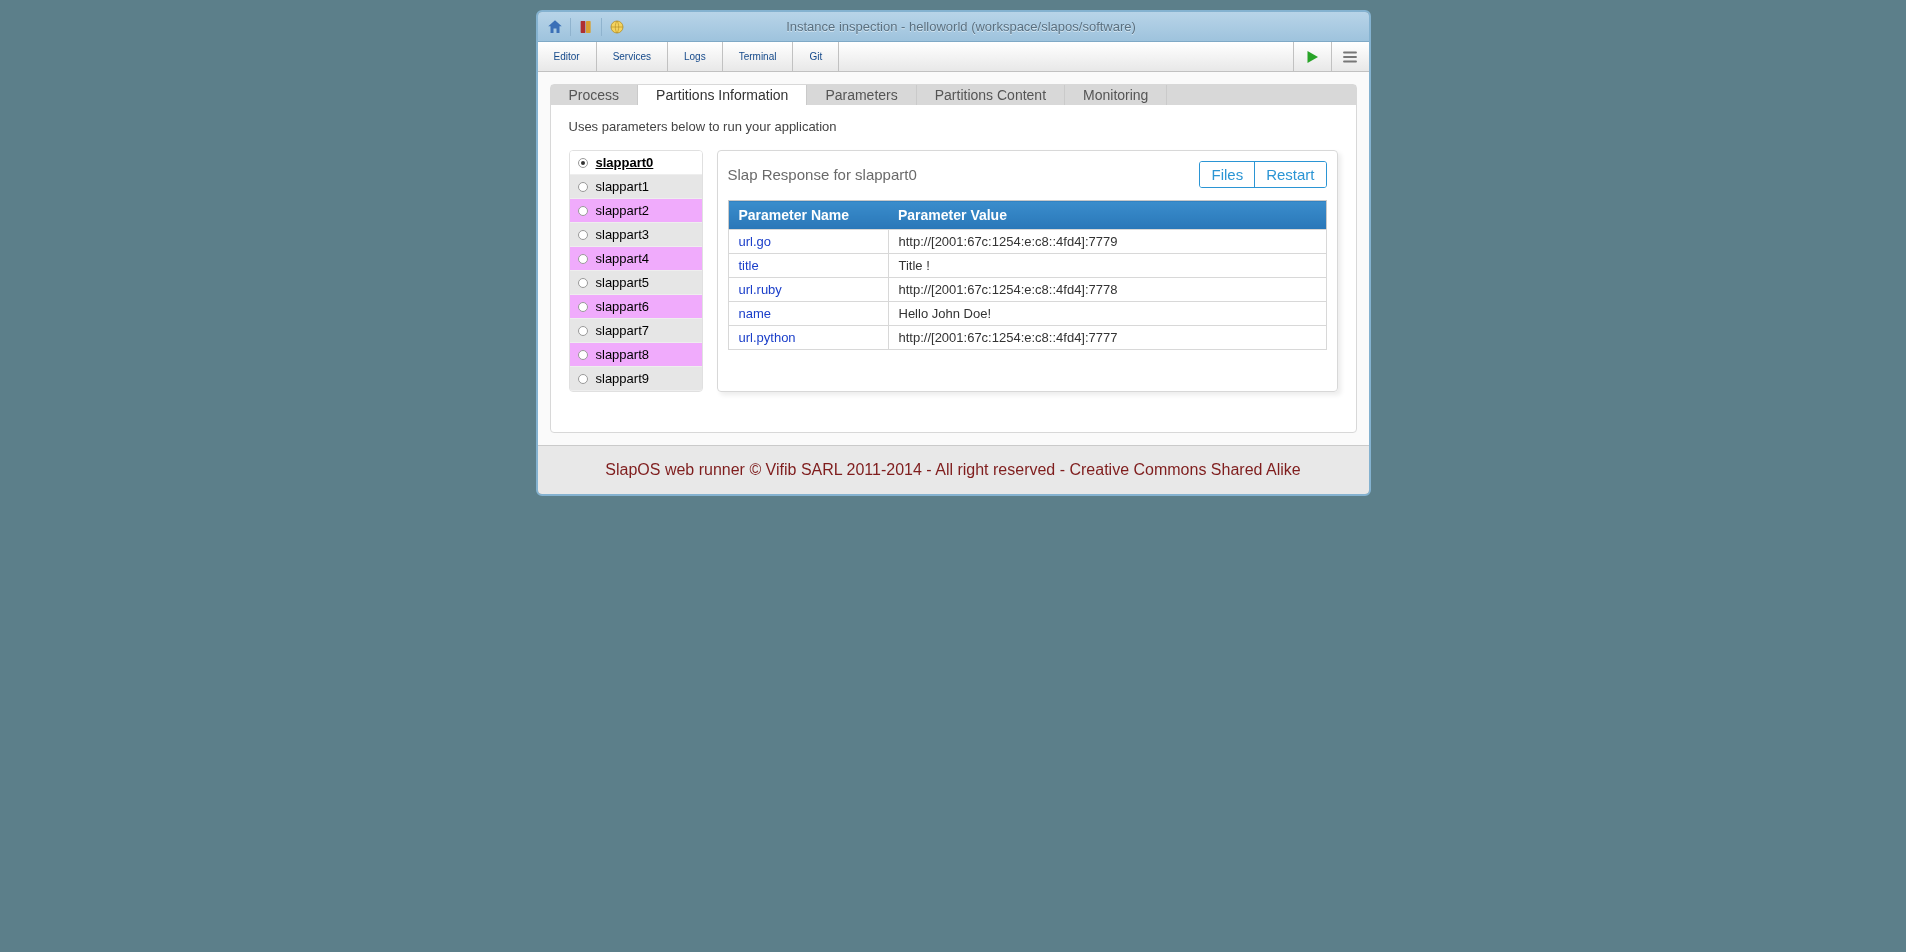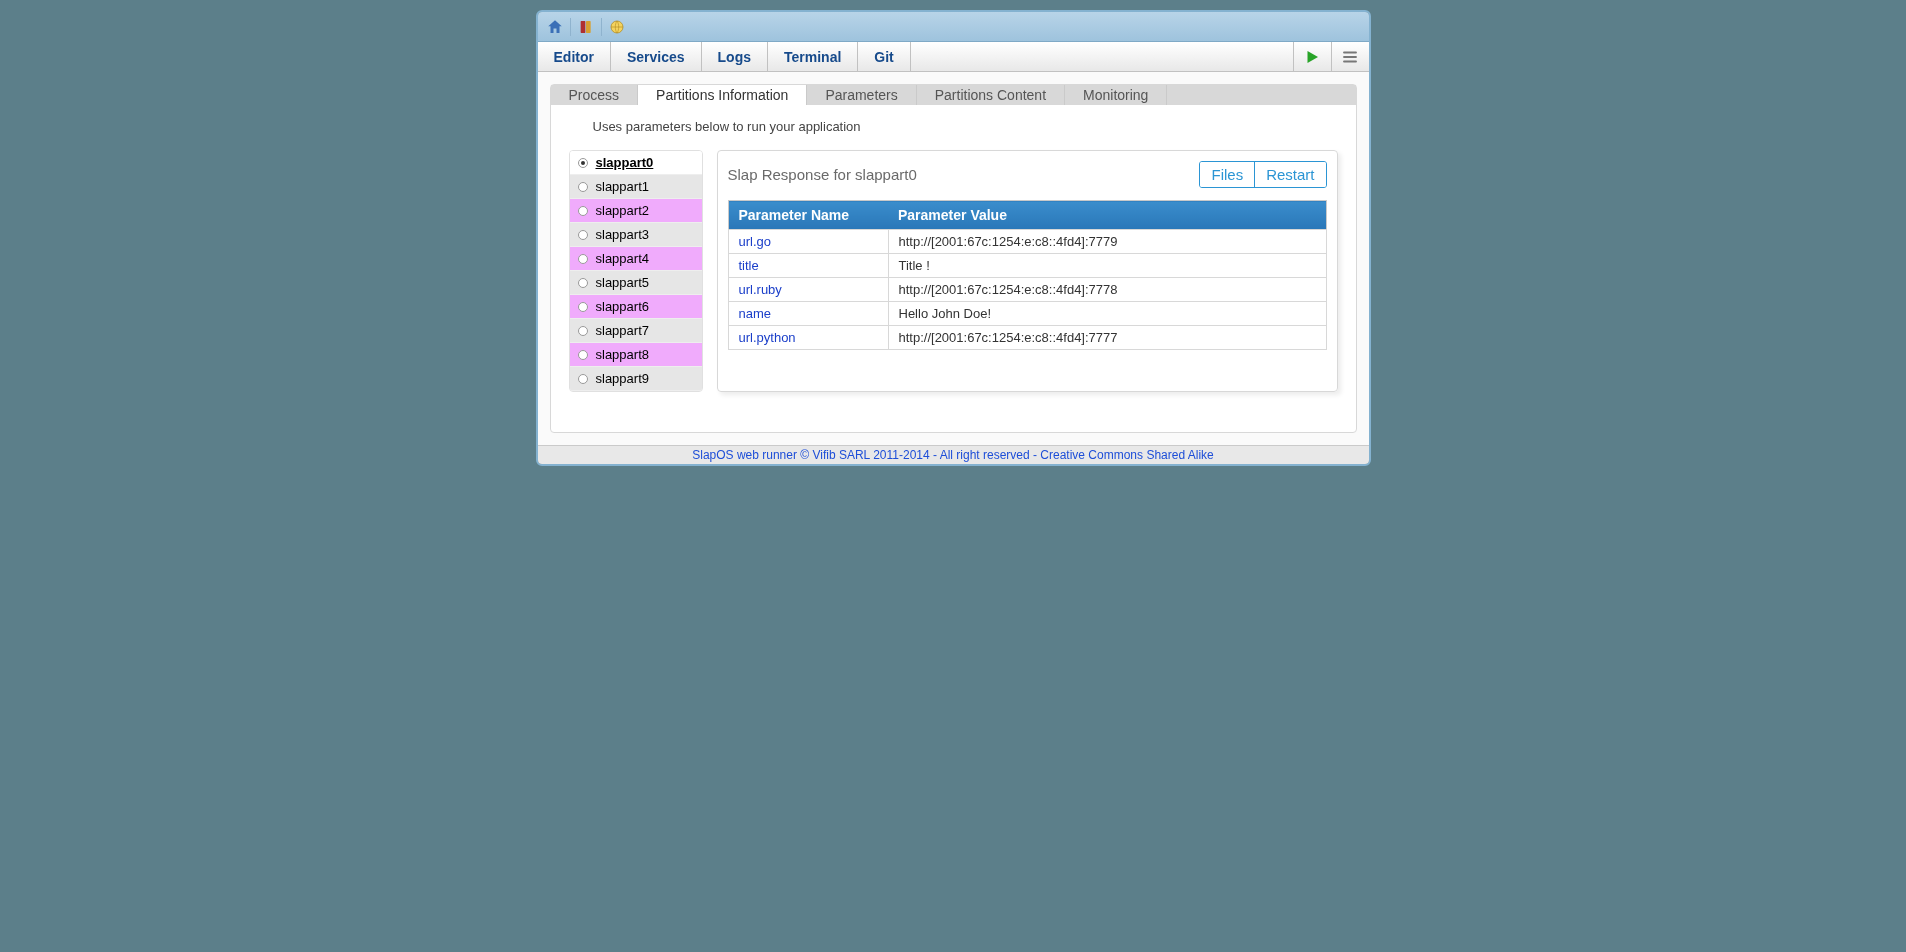--- a/index.html
+++ b/index.html
@@ -53,22 +53,22 @@
     .menubar {
       background: linear-gradient(to bottom, #fff, #e8e8e8);
       border-bottom: 1px solid #c1c1c1;
       height: 30px;
       display: flex;
       align-items: stretch;
     }
     .menu-item {
       padding: 0 16px;
       color: #164a8b;
-      font-weight: bold;
-      font-size: 14px;
+      font-weight: normal;
+      font-size: 10px;
       border-right: 1px solid #c1c1c1;
       display: flex;
       align-items: center;
       cursor: pointer;
     }
     .menubar-spacer {
       flex: 1;
     }
     .menubar-right {
       display: flex;
@@ -107,21 +107,20 @@
       background: #fff;
       color: #333;
     }
     .tab-body {
       padding: 14px 18px 40px 18px;
     }
     .hint {
       color: #444;
       font-size: 13px;
       margin-bottom: 16px;
-      margin-left: 24px;
     }
     .two-col {
       display: flex;
       gap: 14px;
     }
     .part-list {
       width: 134px;
       border: 1px solid #e0e0e0;
       border-radius: 4px;
       overflow: hidden;
@@ -217,23 +216,23 @@
       border: 1px solid #d8d8d8;
       padding: 4px 10px;
       font-size: 13px;
       color: #333;
     }
     .param-table td:first-child {
       color: #1a3ec9;
     }
     .footer {
       text-align: center;
-      padding: 2px;
-      color: #1d4ed8;
-      font-size: 12px;
+      padding: 15px;
+      color: #7f1d1d;
+      font-size: 16px;
       background: #e8e8e8;
       border-top: 1px solid #cacaca;
     }
     .sep {
       width: 1px;
       height: 18px;
       background: #8fb3ce;
     }
   </style>
 </head>
@@ -256,20 +255,21 @@
           </svg>
       </span>
       <span class="sep"></span>
       <span class="tb-icon">
         <svg width="18" height="18" viewBox="0 0 24 24">
             <circle cx="12" cy="12" r="8" fill="#f4d35e" stroke="#b08a20" stroke-width="1"></circle>
             <path d="M4 12h16M12 4c3 4 3 12 0 16M12 4c-3 4-3 12 0 16" stroke="#b08a20" fill="none" stroke-width="0.8"></path>
           </svg>
       </span>
     </div>
+    <div class="titlebar-text">Instance inspection - helloworld (workspace/slapos/software)</div>
   </div>
 
   <div class="menubar">
     <div id="menu-slot" style="display:contents"><div class="menu-item">Editor</div><div class="menu-item">Services</div><div class="menu-item">Logs</div><div class="menu-item">Terminal</div><div class="menu-item">Git</div></div>
     <div class="menubar-spacer"></div>
     <div class="menubar-right">
       <div class="play-btn">
         <svg width="18" height="18" viewBox="0 0 24 24">
             <path fill="#28a428" d="M6 4l14 8-14 8z"></path>
           </svg>

